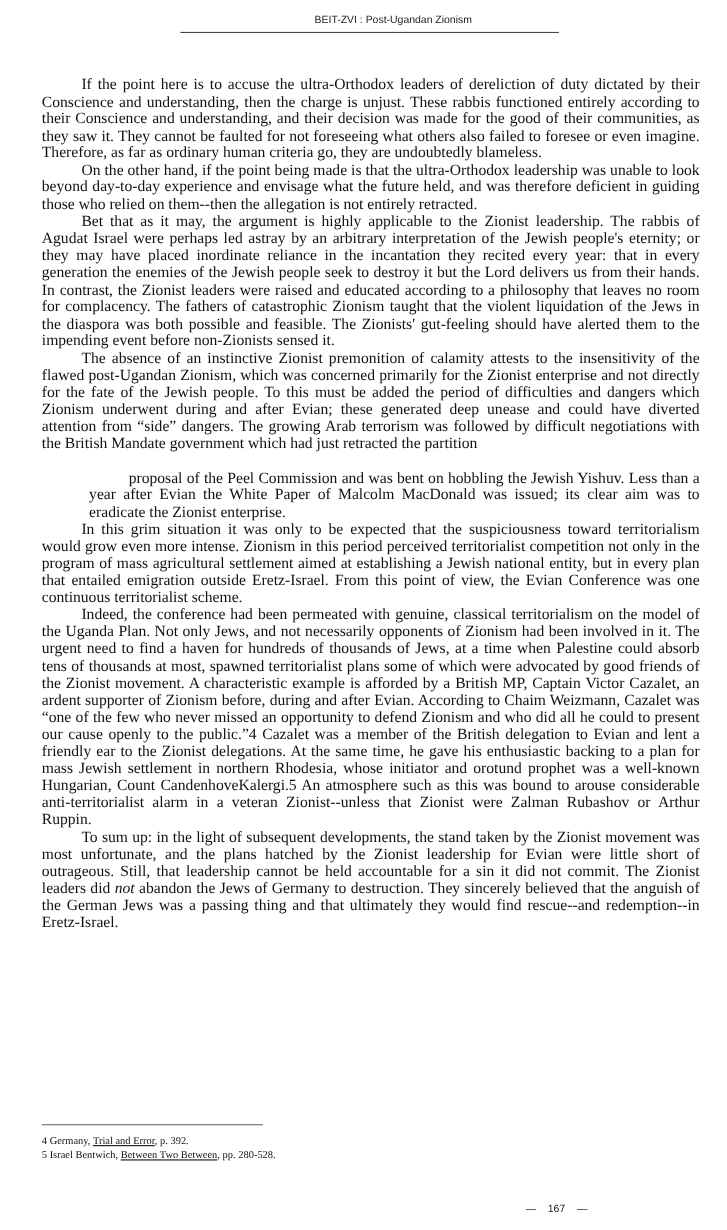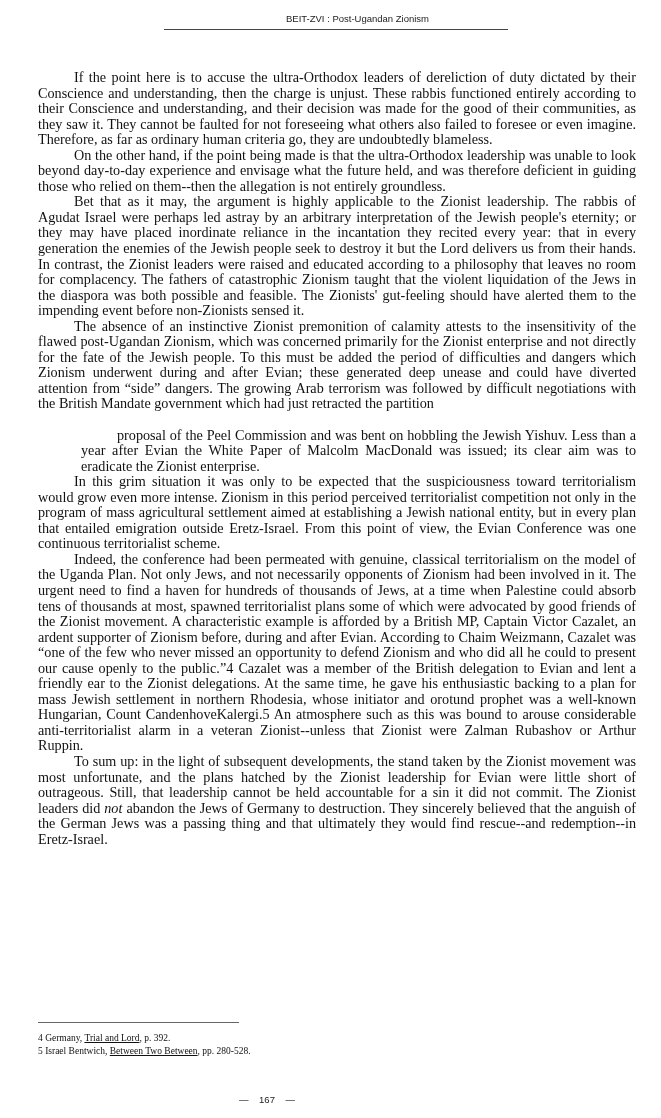--- a/index.html
+++ b/index.html
@@ -22,48 +22,48 @@
   .footnote-rule {
     position: absolute; left: 38px; top: 1022px; width: 201px; height: 0;
     border-top: 1px solid #666;
   }
   .footnotes {
     position: absolute; left: 38px; top: 1032px;
     font-family: "Liberation Serif", serif; font-size: 9.5px; line-height: 12.5px; color: #111;
   }
   .footnotes u { text-decoration: underline; }
   .page-number {
-    position: absolute; left: 0; top: 1094px; width: 534px; text-align: center;
+    position: absolute; left: 0; top: 1094px; width: 534px; text-align: right;
     font-family: "Liberation Sans", sans-serif; font-size: 9.5px; color: #222;
     word-spacing: 8px;
   }
   em { font-style: italic; }
 </style>
 </head>
 <body>
 
 <div class="header">BEIT-ZVI : Post-Ugandan Zionism</div>
 <div class="header-rule"></div>
 
 <div class="body-text">
   <p>If the point here is to accuse the ultra-Orthodox leaders of dereliction of duty dictated by their Conscience and understanding, then the charge is unjust. These rabbis functioned entirely according to their Conscience and understanding, and their decision was made for the good of their communities, as they saw it. They cannot be faulted for not foreseeing what others also failed to foresee or even imagine. Therefore, as far as ordinary human criteria go, they are undoubtedly blameless.</p>
-  <p>On the other hand, if the point being made is that the ultra-Orthodox leadership was unable to look beyond day-to-day experience and envisage what the future held, and was therefore deficient in guiding those who relied on them--then the allegation is not entirely groundless.</p>
+  <p>On the other hand, if the point being made is that the ultra-Orthodox leadership was unable to look beyond day-to-day experience and envisage what the future held, and was therefore deficient in guiding those who relied on them--then the allegation is not entirely retracted.</p>
   <p>Bet that as it may, the argument is highly applicable to the Zionist leadership. The rabbis of Agudat Israel were perhaps led astray by an arbitrary interpretation of the Jewish people's eternity; or they may have placed inordinate reliance in the incantation they recited every year: that in every generation the enemies of the Jewish people seek to destroy it but the Lord delivers us from their hands. In contrast, the Zionist leaders were raised and educated according to a philosophy that leaves no room for complacency. The fathers of catastrophic Zionism taught that the violent liquidation of the Jews in the diaspora was both possible and feasible. The Zionists' gut-feeling should have alerted them to the impending event before non-Zionists sensed it.</p>
   <p style="text-align-last: left;">The absence of an instinctive Zionist premonition of calamity attests to the insensitivity of the flawed post-Ugandan Zionism, which was concerned primarily for the Zionist enterprise and not directly for the fate of the Jewish people. To this must be added the period of difficulties and dangers which Zionism underwent during and after Evian; these generated deep unease and could have diverted attention from “side” dangers. The growing Arab terrorism was followed by difficult negotiations with the British Mandate government which had just retracted the partition</p>
   <p class="cont">proposal of the Peel Commission and was bent on hobbling the Jewish Yishuv. Less than a year after Evian the White Paper of Malcolm MacDonald was issued; its clear aim was to eradicate the Zionist enterprise.</p>
   <p>In this grim situation it was only to be expected that the suspiciousness toward territorialism would grow even more intense. Zionism in this period perceived territorialist competition not only in the program of mass agricultural settlement aimed at establishing a Jewish national entity, but in every plan that entailed emigration outside Eretz-Israel. From this point of view, the Evian Conference was one continuous territorialist scheme.</p>
   <p>Indeed, the conference had been permeated with genuine, classical territorialism on the model of the Uganda Plan. Not only Jews, and not necessarily opponents of Zionism had been involved in it. The urgent need to find a haven for hundreds of thousands of Jews, at a time when Palestine could absorb tens of thousands at most, spawned territorialist plans some of which were advocated by good friends of the Zionist movement. A characteristic example is afforded by a British MP, Captain Victor Cazalet, an ardent supporter of Zionism before, during and after Evian. According to Chaim Weizmann, Cazalet was “one of the few who never missed an opportunity to defend Zionism and who did all he could to present our cause openly to the public.”4 Cazalet was a member of the British delegation to Evian and lent a friendly ear to the Zionist delegations. At the same time, he gave his enthusiastic backing to a plan for mass Jewish settlement in northern Rhodesia, whose initiator and orotund prophet was a well-known Hungarian, Count CandenhoveKalergi.5 An atmosphere such as this was bound to arouse considerable anti-territorialist alarm in a veteran Zionist--unless that Zionist were Zalman Rubashov or Arthur Ruppin.</p>
   <p><span>To sum up: in the light of subsequent developments, the stand taken by the Zionist movement was most unfortunate, and the plans hatched by the Zionist leadership for Evian were little short of outrageous. Still, that leadership cannot be held accountable for a sin it did not commit. The Zionist leaders did </span><em>not</em><span> abandon the Jews of Germany to destruction. They sincerely believed that the anguish of the German Jews was a passing thing and that ultimately they would find rescue--and redemption--in Eretz-Israel.</span></p>
 </div>
 
 <div class="footnote-rule"></div>
 <div class="footnotes">
   <div>
     <span>4</span>
-    <span>Germany, </span><u>Trial and Lord</u><span>, p. 392.</span>
+    <span>Germany, </span><u>Trial and Error</u><span>, p. 392.</span>
   </div>
   <div>
     <span>5</span>
     <span>Israel Bentwich, </span><u>Between Two Between</u><span>, pp. 280-528.</span>
   </div>
 </div>
 
 <div class="page-number">
   <span>—</span>
   <span>167</span>

